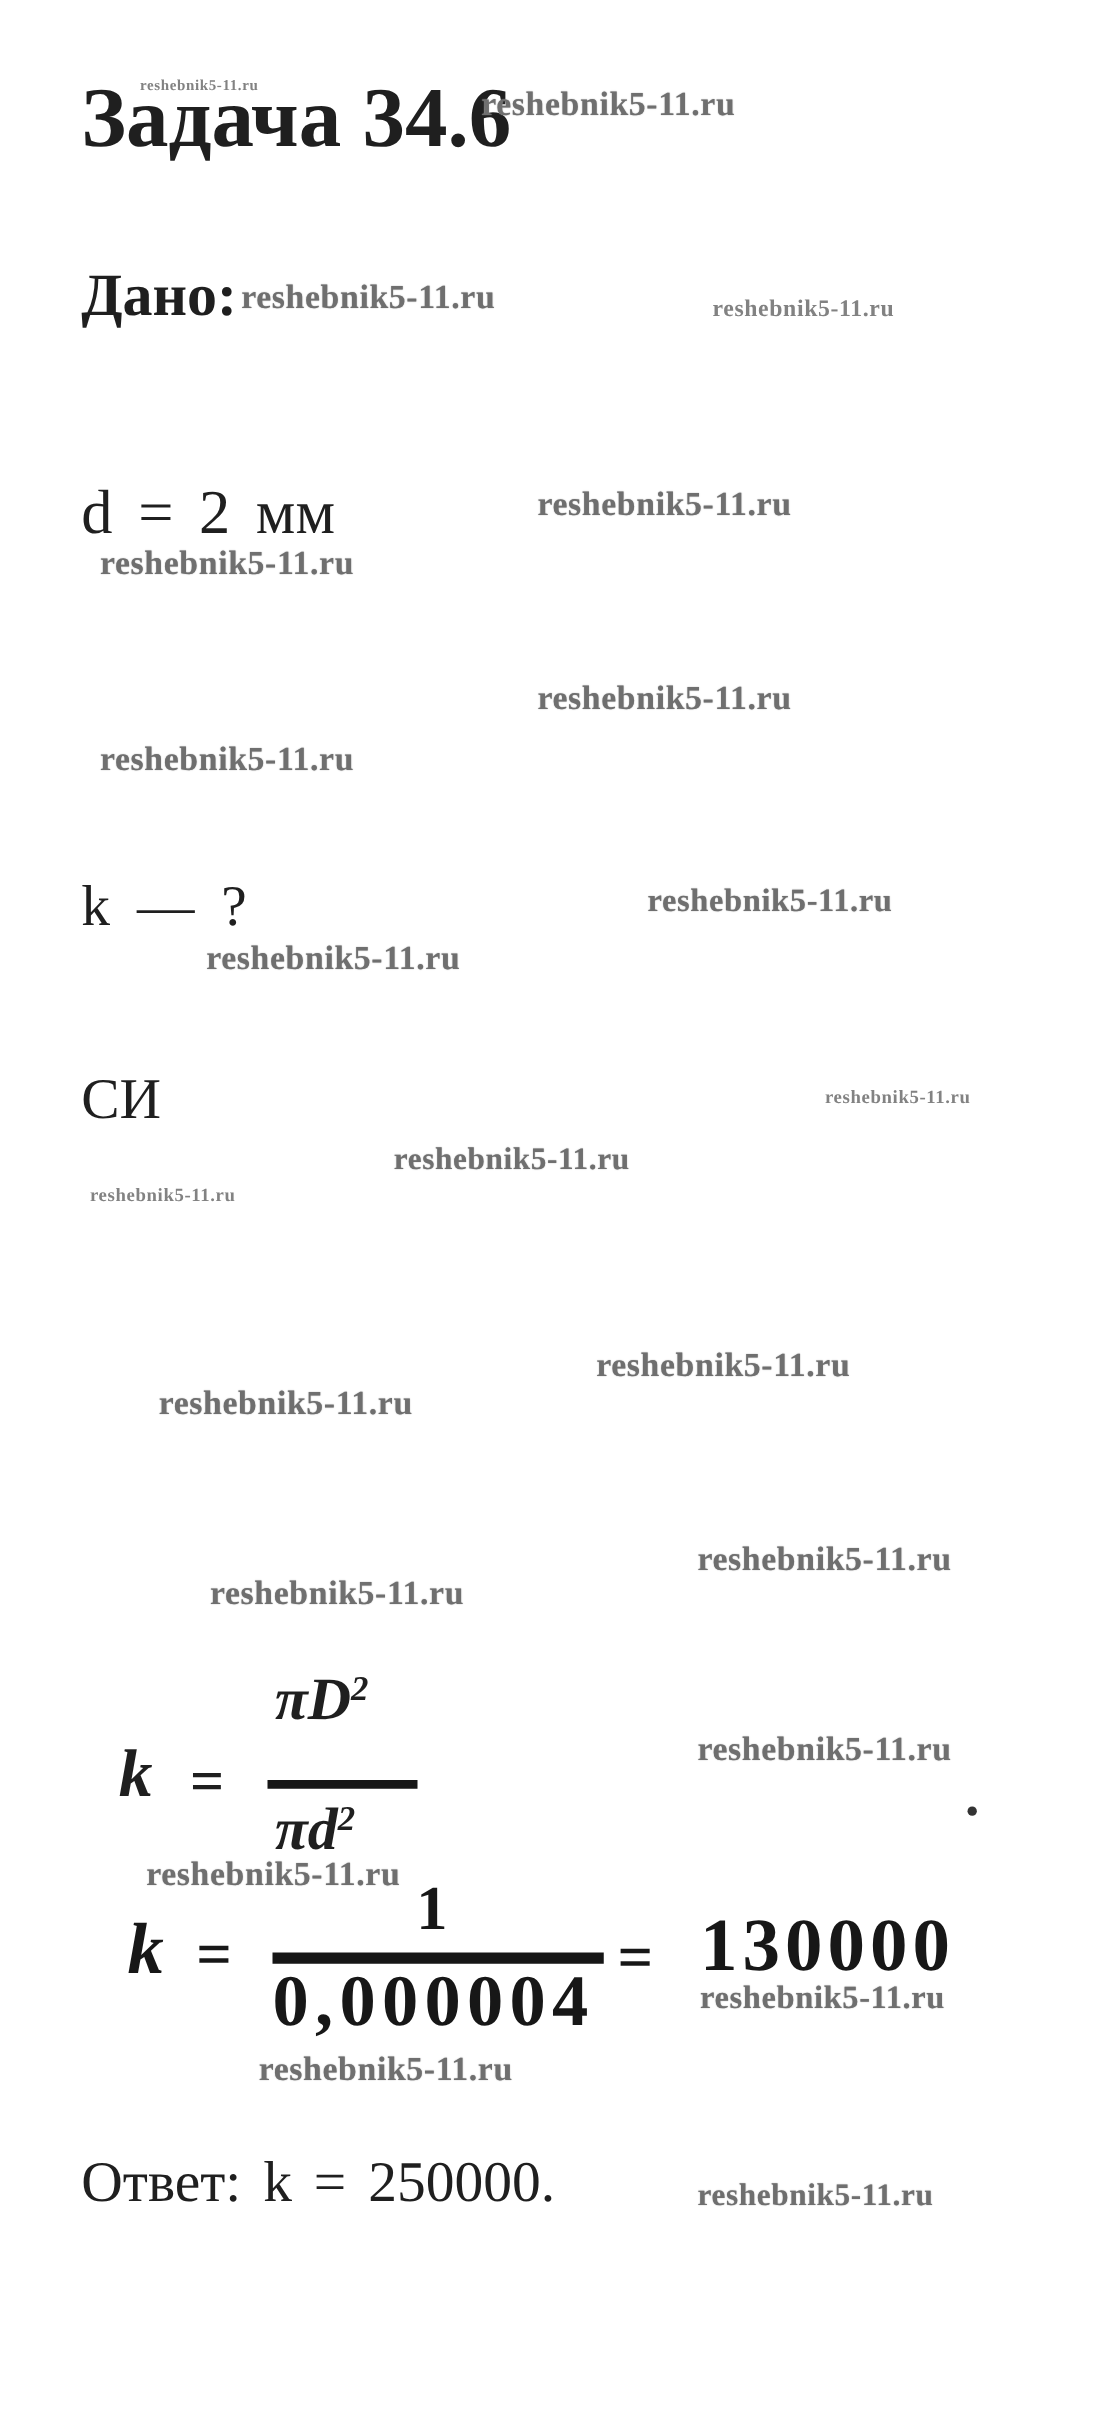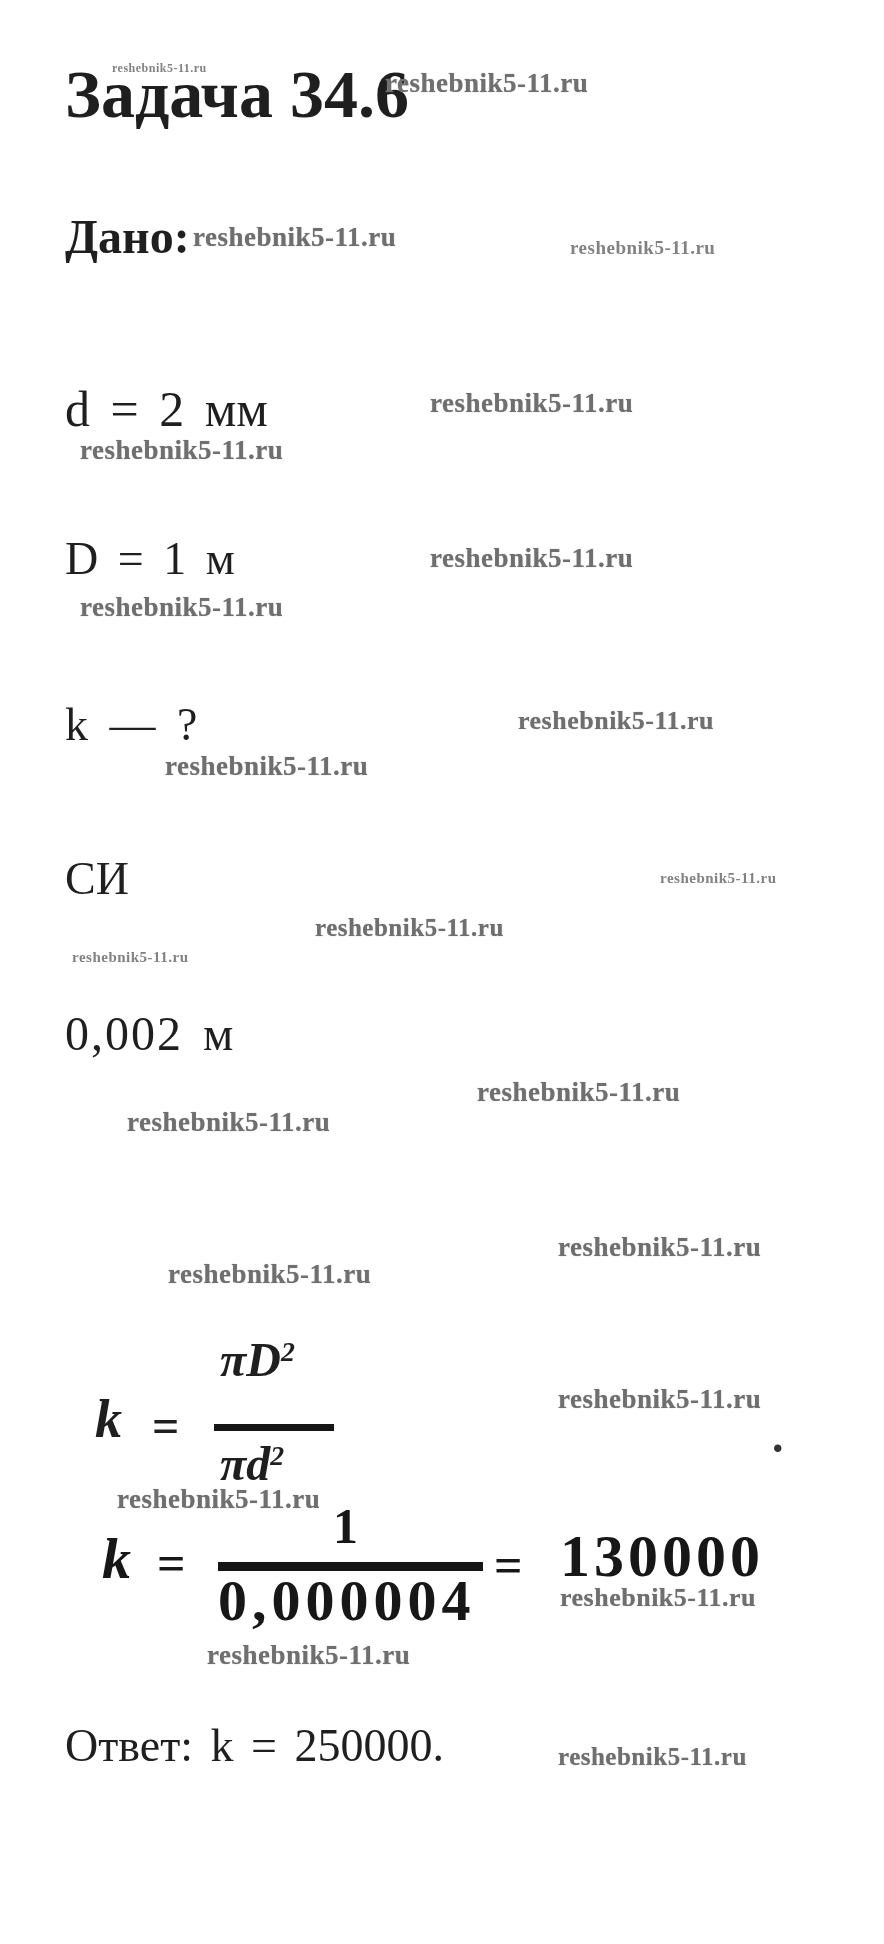--- a/index.html
+++ b/index.html
@@ -30,34 +30,32 @@
   <div class="abs wm" style="left:385px;top:70px;font-size:27px;">reshebnik5-11.ru</div>
 
   <div class="abs line" style="left:65px;top:213px;font-size:48px;font-weight:bold;">Дано:</div>
   <div class="abs wm" style="left:193px;top:224px;font-size:27px;">reshebnik5-11.ru</div>
   <div class="abs wm light" style="left:570px;top:238px;font-size:19px;">reshebnik5-11.ru</div>
 
   <div class="abs line" style="left:65px;top:384px;font-size:50px;word-spacing:8px;">d = 2 мм</div>
   <div class="abs wm" style="left:430px;top:390px;font-size:27px;">reshebnik5-11.ru</div>
   <div class="abs wm" style="left:80px;top:437px;font-size:27px;">reshebnik5-11.ru</div>
 
-  <div class="abs line" style="left:65px;top:536px;font-size:46px;word-spacing:8px;">D = 1 м</div>
   <div class="abs wm" style="left:430px;top:545px;font-size:27px;">reshebnik5-11.ru</div>
   <div class="abs wm" style="left:80px;top:594px;font-size:27px;">reshebnik5-11.ru</div>
 
   <div class="abs line" style="left:65px;top:702px;font-size:46px;word-spacing:10px;">k — ?</div>
   <div class="abs wm" style="left:518px;top:708px;font-size:26px;">reshebnik5-11.ru</div>
   <div class="abs wm" style="left:165px;top:753px;font-size:27px;">reshebnik5-11.ru</div>
 
   <div class="abs line" style="left:65px;top:856px;font-size:46px;">СИ</div>
   <div class="abs wm light" style="left:660px;top:871px;font-size:15px;">reshebnik5-11.ru</div>
   <div class="abs wm" style="left:315px;top:915px;font-size:25px;">reshebnik5-11.ru</div>
   <div class="abs wm light" style="left:72px;top:950px;font-size:15px;">reshebnik5-11.ru</div>
 
-  <div class="abs line" style="left:65px;top:1010px;font-size:48px;letter-spacing:2px;word-spacing:6px;">0,002 м</div>
   <div class="abs wm" style="left:477px;top:1079px;font-size:27px;">reshebnik5-11.ru</div>
   <div class="abs wm" style="left:127px;top:1109px;font-size:27px;">reshebnik5-11.ru</div>
 
   <div class="abs wm" style="left:558px;top:1234px;font-size:27px;">reshebnik5-11.ru</div>
   <div class="abs wm" style="left:168px;top:1261px;font-size:27px;">reshebnik5-11.ru</div>
 
   <div>
     <div class="abs line it" style="left:95px;top:1392px;font-size:54px;font-weight:600;">k</div>
     <div class="abs line" style="left:152px;top:1402px;font-size:48px;font-weight:600;">=</div>
     <div class="abs line it" style="left:220px;top:1336px;font-size:48px;font-weight:600;"><span>π</span><span>D</span><span class="sup">2</span></div>

